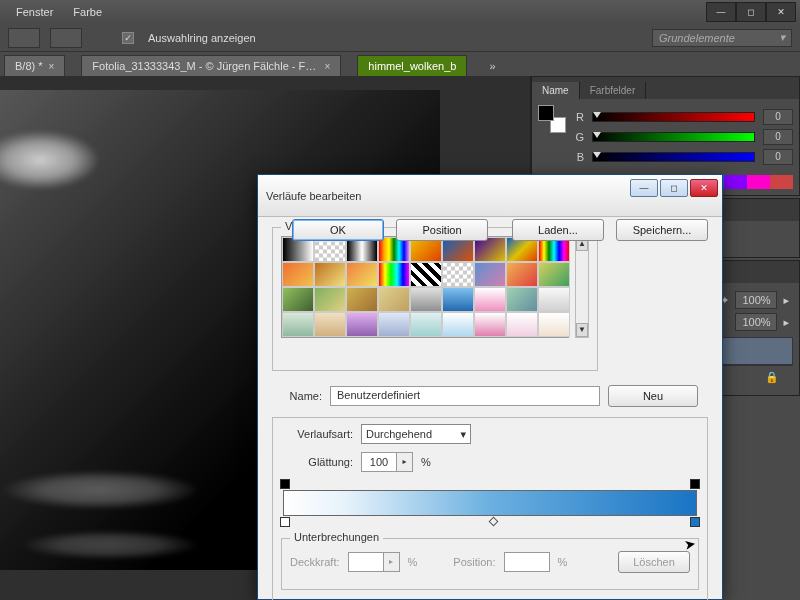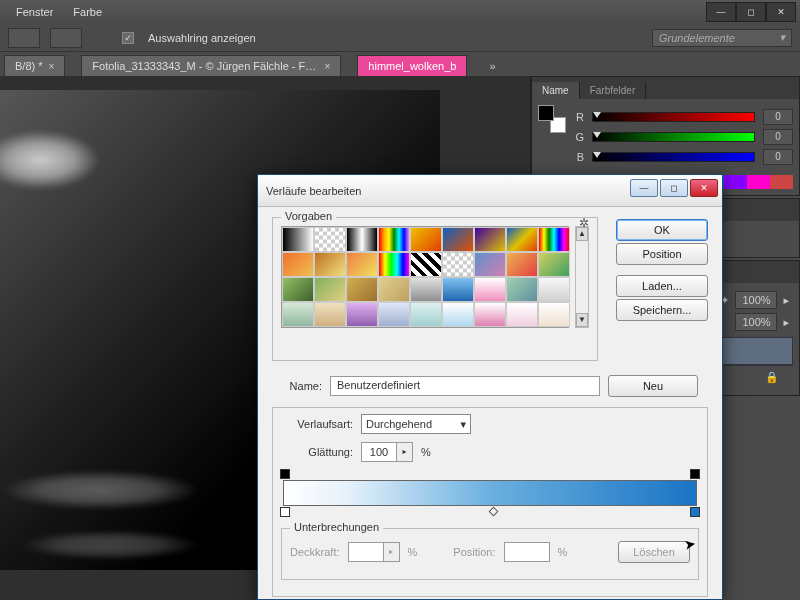--- a/index.html
+++ b/index.html
@@ -8,21 +8,21 @@
 .menu-item{padding:3px 10px;cursor:default}
 .win-ctrl{position:absolute;right:4px;top:2px;display:flex;gap:0}
 .wcbtn{width:30px;height:20px;background:#3a3a3a;border:1px solid #222;display:flex;align-items:center;justify-content:center;color:#ddd;font-size:9px}
 .optbar{height:28px;background:#4a4a4a;border-bottom:1px solid #333;display:flex;align-items:center;padding:0 8px;color:#ddd;gap:10px}
 .optbar .slot{width:32px;height:20px;background:#555;border:1px solid #333}
 .chk{width:12px;height:12px;border:1px solid #888;background:#6a6a6a;display:inline-flex;align-items:center;justify-content:center;color:#ddd;font-size:9px;margin-right:4px}
 .combo{margin-left:auto;width:140px;height:18px;background:#5a5a5a;border:1px solid #333;color:#aaa;padding:2px 6px;display:flex;align-items:center;justify-content:space-between;font-style:italic}
 .tabstrip{height:24px;background:#4a4a4a;display:flex;align-items:flex-end;padding-left:4px;gap:16px}
 .doc-tab{background:#666;color:#ddd;padding:4px 10px 4px 10px;border:1px solid #333;border-bottom:none;font-size:10px;display:flex;align-items:center;gap:6px;max-width:260px;white-space:nowrap;overflow:hidden}
 .doc-tab .x{color:#ccc;font-size:10px}
-.doc-tab.active{background:#ec4899;color:#fff}
+.doc-tab.active{background:#4d7c0f;color:#fff}
 .chev{color:#ccc;padding:4px 6px}
 .canvas-area{position:absolute;left:0;top:76px;width:530px;height:524px;background:#2f2f2f}
 .canvas-img{position:absolute;left:0;top:14px;width:440px;height:480px;background:#1a1a1a;overflow:hidden}
 .sky{position:absolute;inset:0;background:linear-gradient(135deg,#5a5a5a 0%,#2a2a2a 40%,#0a0a0a 70%);filter:contrast(1.1)}
 .cloud{position:absolute;background:radial-gradient(ellipse,#ccc 0%,#999 40%,transparent 70%);filter:blur(2px)}
 .c1{width:120px;height:60px;left:-20px;top:40px}
 .c2{width:200px;height:40px;left:0;top:380px;opacity:.4}
 .c3{width:180px;height:30px;left:20px;top:440px;opacity:.3}
 .right-panels{position:absolute;right:0;top:76px;width:270px;height:524px;background:#4a4a4a;border-left:1px solid #222}
 .panel{border:1px solid #222;margin-bottom:2px}
@@ -44,35 +44,35 @@
 .fgbg .bg{background:#fff;bottom:0;right:0}
 .swatch-strip{height:14px;display:flex}
 .swatch-strip div{flex:1}
 .layer-body{font-size:10px}
 .layer-body .row{display:flex;align-items:center;gap:6px;padding:2px 4px}
 .layer-body .pct{width:42px;height:18px;background:#5a5a5a;border:1px solid #333;display:flex;align-items:center;justify-content:center}
 .layer-body .layer{height:28px;background:#5e6e80;border:1px solid #334;margin-top:4px}
 .lockrow{height:24px;border-top:1px solid #333;display:flex;align-items:center;justify-content:flex-end;padding:0 14px;color:#aaa}
 
 .dialog{position:absolute;left:257px;top:174px;width:466px;height:426px;background:#f0f0f0;border:1px solid #1a4a7a;box-shadow:0 4px 16px rgba(0,0,0,.6)}
-.dlg-title{height:32px;background:linear-gradient(#fdfdfd,#e4e4e4);border-bottom:1px solid #bbb;display:flex;align-items:center;padding:0 8px;color:#333;font-size:12px}
+.dlg-title{height:42px;background:linear-gradient(#fdfdfd,#e4e4e4);border-bottom:1px solid #bbb;display:flex;align-items:center;padding:0 8px;color:#333;font-size:12px}
 .dlg-winbtns{position:absolute;right:4px;top:4px;display:flex;gap:2px}
 .dlg-winbtns .b{width:28px;height:18px;border:1px solid #5a7aa0;background:linear-gradient(#e8f0fa,#c4d8ee);display:flex;align-items:center;justify-content:center;border-radius:2px;font-size:9px}
 .dlg-winbtns .b.close{background:linear-gradient(#e68,#c22);border-color:#822;color:#fff}
 .dlg-body{padding:10px 14px;color:#333}
 .fieldset{border:1px solid #bbb;padding:8px;position:relative;margin-bottom:10px}
 .fieldset .legend{position:absolute;top:-8px;left:8px;background:#f0f0f0;padding:0 4px;font-size:11px;color:#333}
 .gear{position:absolute;top:-2px;right:8px;color:#555;font-size:12px}
 .presets{display:flex;gap:6px}
 .preset-grid{display:grid;grid-template-columns:repeat(9,1fr);gap:0;width:288px;border:1px solid #999;background:#fff}
 .preset{width:32px;height:25px;border:1px solid #ccc}
 .scroll{width:16px;background:#e8e8e8;border:1px solid #bbb;display:flex;flex-direction:column}
 .scroll .arr{height:14px;background:#ddd;border:1px solid #aaa;text-align:center;font-size:8px;line-height:12px}
 .scroll .track{flex:1;background:#eee}
-.btncol{position:absolute;right:14px;top:44px;display:flex;flex-direction:column;gap:2px}
+.btncol{position:absolute;right:14px;top:44px;display:flex;flex-direction:row;gap:12px}
 .winbtn{width:92px;height:22px;background:linear-gradient(#fdfdfd,#e4e4e4);border:1px solid #8a8a8a;border-radius:3px;text-align:center;line-height:20px;font-size:11px;color:#222}
 .winbtn.primary{border:1px solid #3a7ac8;box-shadow:0 0 0 1px #7ab5f0 inset}
 .formrow{display:flex;align-items:center;gap:8px;margin:8px 0}
 .formrow label{width:50px;text-align:right}
 .txt{height:20px;border:1px solid #999;background:#fff;padding:2px 6px;flex:1}
 .sel{height:20px;border:1px solid #888;background:#fff;padding:2px 4px;display:flex;align-items:center;justify-content:space-between;width:110px}
 .numbox{display:flex;align-items:center}
 .numbox .n{width:36px;height:20px;border:1px solid #999;background:#fff;text-align:center;line-height:18px}
 .numbox .s{width:16px;height:20px;border:1px solid #999;border-left:none;background:#eee;text-align:center;line-height:18px;font-size:8px}
 .grad-bar{height:26px;border:1px solid #666;position:relative;margin:18px 2px 22px 2px;background:linear-gradient(90deg,#fff 0%,#e6f2fb 15%,#6bb0e0 50%,#1a74c4 100%)}

